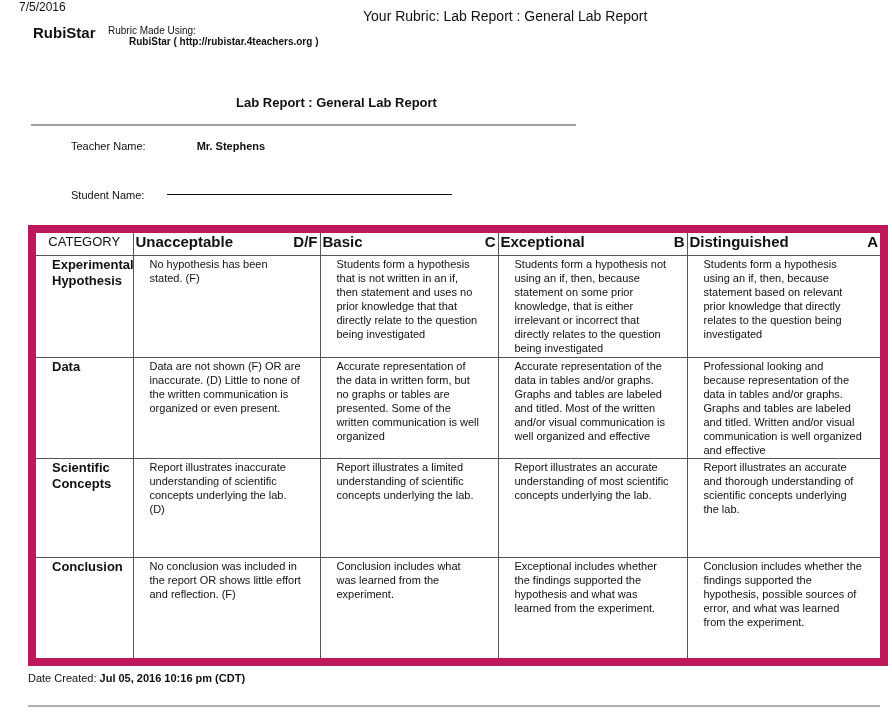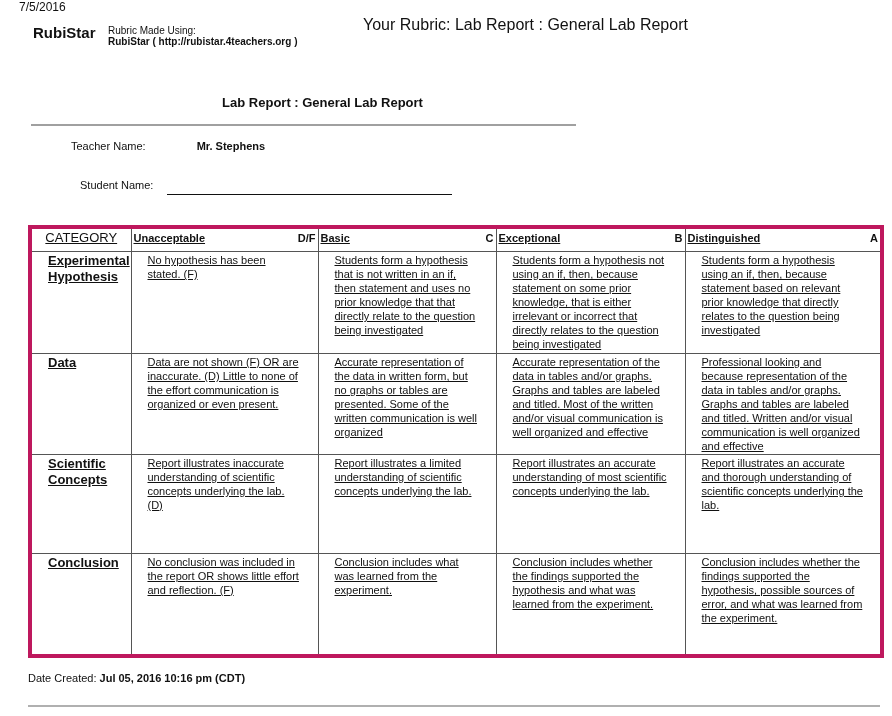--- a/index.html
+++ b/index.html
@@ -2,41 +2,40 @@
 <html><head>
   <meta charset="utf-8">
   <style>
     html, body { margin: 0; padding: 0; background: #ffffff; }
     body {
       width: 892px; height: 716px; position: relative; overflow: hidden;
       font-family: "Liberation Sans", sans-serif; color: #111;
     }
     .abs { position: absolute; }
     .print-date { left: 19px; top: 0px; font-size: 12px; }
-    .print-title { left: 363px; top: 16px; font-size: 16px; text-align: center; }
+    .print-title { left: 363px; top: 8px; font-size: 14px; text-align: center; }
     .logo { left: 33px; top: 24px; font-size: 15px; font-weight: bold; text-align: right; }
     .made-using { left: 108px; top: 25px; font-size: 10px; line-height: 11px; }
-    .made-using .url { font-weight: bold; }
-    .doc-title { left: 0; width: 645px; top: 95px; text-align: center; font-size: 13px; font-weight: bold; }
+    .made-using .url { font-weight: bold; margin-left: 21px; }
+    .doc-title { left: 0; width: 645px; top: 95px; text-align: center; font-size: 13px; font-weight: bold; padding-left: 14px; }
     .rule-top { left: 31px; top: 124px; width: 545px; height: 0; border-top: 2px solid #a0a0a0; }
     .teacher { left: 71px; top: 140px; font-size: 11px; }
     .teacher b { font-weight: bold; padding-left: 48px; }
-    .student { left: 71px; top: 179px; font-size: 11px; margin-left: 9px; }
+    .student { left: 71px; top: 189px; font-size: 11px; }
     .student-line { left: 167px; top: 194px; width: 285px; border-top: 1.5px solid #111; }
     .rubric {
       position: absolute; left: 28px; top: 225px; width: 852px;
       border-collapse: collapse; table-layout: fixed;
-      border: 4px solid #be185d;
-      text-decoration: underline;
+      border: 8px solid #be185d;
     }
     .rubric td, .rubric th {
       border: 1.5px solid #555; vertical-align: top;
       padding: 1px 16px; font-size: 11px; line-height: 14px; text-align: left;
     }
-    .rubric th { font-size: 11px; font-weight: bold; height: 18px; padding: 2px 2px; }
+    .rubric th { font-size: 15px; font-weight: bold; height: 18px; padding: 2px 2px; }
     .rubric th.cat-head { font-weight: normal; font-size: 13px; text-align: center; }
     .rubric th .grade { float: right; }
     .rubric td.cat { font-size: 13px; font-weight: bold; line-height: 16px; }
     .row1 td { height: 99px; }
     .row2 td { height: 97px; margin-top: 20px; }
     .row3 td { height: 96px; }
     .row4 td { height: 98px; }
     .date-created { left: 28px; top: 672px; font-size: 11px; }
     .date-created b { font-weight: bold; text-align: right; }
     .rule-bottom { left: 28px; top: 705px; width: 852px; border-top: 2px solid #b0b0b0; }
@@ -83,37 +82,37 @@
   <tbody>
     <tr class="row1">
       <td class="cat">Experimental Hypothesis</td>
       <td>No hypothesis has been stated. (F)</td>
       <td>Students form a hypothesis that is not written in an if, then statement and uses no prior knowledge that that directly relate to the question being investigated</td>
       <td>Students form a hypothesis not using an if, then, because statement on some prior knowledge, that is either irrelevant or incorrect that directly relates to the question being investigated</td>
       <td>Students form a hypothesis using an if, then, because statement based on relevant prior knowledge that directly relates to the question being investigated</td>
     </tr>
     <tr class="row2">
       <td class="cat">Data</td>
-      <td>Data are not shown (F) OR are inaccurate. (D) Little to none of the effort communication is organized or even present.</td>
+      <td>Data are not shown (F) OR are inaccurate. (D) Little to none of the written communication is organized or even present.</td>
       <td>Accurate representation of the data in written form, but no graphs or tables are presented. Some of the written communication is well organized</td>
       <td>Accurate representation of the data in tables and/or graphs. Graphs and tables are labeled and titled. Most of the written and/or visual communication is well organized and effective</td>
       <td>Professional looking and because representation of the data in tables and/or graphs. Graphs and tables are labeled and titled. Written and/or visual communication is well organized and effective</td>
     </tr>
     <tr class="row3">
       <td class="cat">Scientific Concepts</td>
       <td>Report illustrates inaccurate understanding of scientific concepts underlying the lab. (D)</td>
       <td>Report illustrates a limited understanding of scientific concepts underlying the lab.</td>
       <td>Report illustrates an accurate understanding of most scientific concepts underlying the lab.</td>
       <td>Report illustrates an accurate and thorough understanding of scientific concepts underlying the lab.</td>
     </tr>
     <tr class="row4">
       <td class="cat">Conclusion</td>
       <td>No conclusion was included in the report OR shows little effort and reflection. (F)</td>
       <td>Conclusion includes what was learned from the experiment.</td>
-      <td>Conclusion includes whether the findings supported the hypothesis and what was learned from the experiment.</td>
+      <td>Exceptional includes whether the findings supported the hypothesis and what was learned from the experiment.</td>
       <td>Conclusion includes whether the findings supported the hypothesis, possible sources of error, and what was learned from the experiment.</td>
     </tr>
   </tbody>
 </table>
 
 <div class="abs date-created">
   <span>Date Created:</span>
   <b>Jul 05, 2016 10:16 pm (CDT)</b>
 </div>
 <div class="abs rule-bottom"></div>

